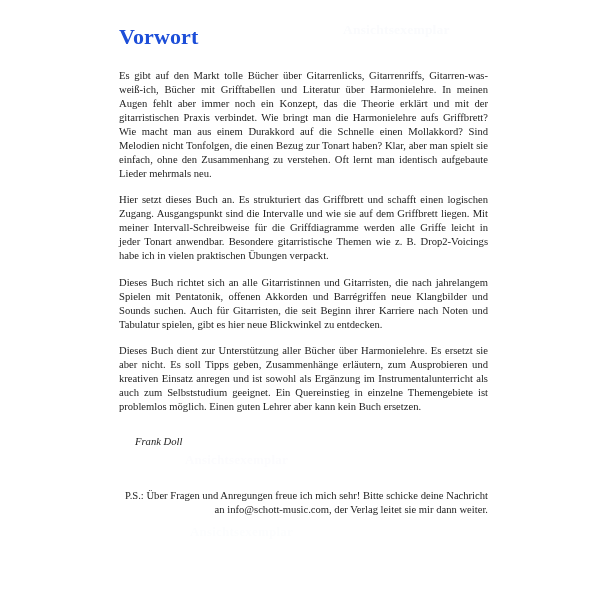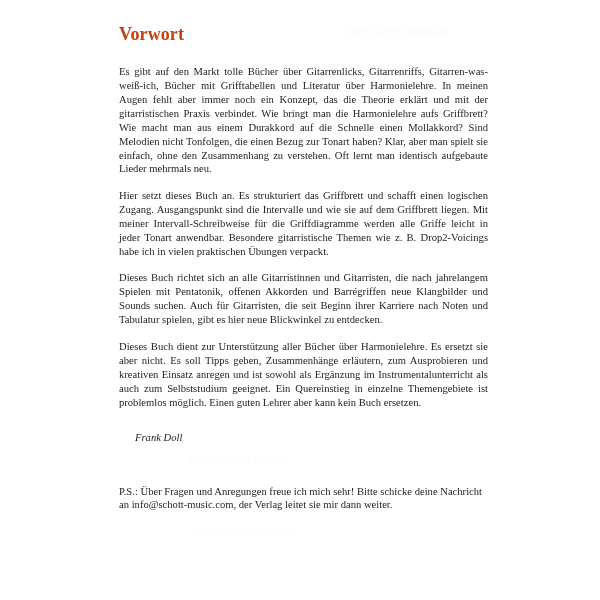--- a/index.html
+++ b/index.html
@@ -54,27 +54,27 @@
   }
 
   .content {
     position: absolute;
     left: 119px;
     top: 0;
     width: 369px;
   }
 
   .doc-title {
-    font-size: 18px;
+    font-size: 22px;
     font-weight: 700;
     line-height: 1.1;
     margin: 0;
     padding-top: 25px;
     letter-spacing: 0.1px;
-    color: #c2410c;
+    color: #1d4ed8;
   }
 
   .body-block {
     margin: 0;
     padding: 0;
   }
 
   .para {
     font-size: 10.6px;
     line-height: 13.95px;
@@ -96,21 +96,21 @@
     line-height: 13.95px;
     font-style: italic;
     margin: 16px;
     margin-top: 21px;
     color: #232323;
   }
 
   .postscript {
     font-size: 10.6px;
     line-height: 13.95px;
-    text-align: left;
+    text-align: right;
     margin: 0;
     margin-top: 40px;
     color: #232323;
   }
 </style>
 </head>
 <body>
 
 <div class="page">
 

